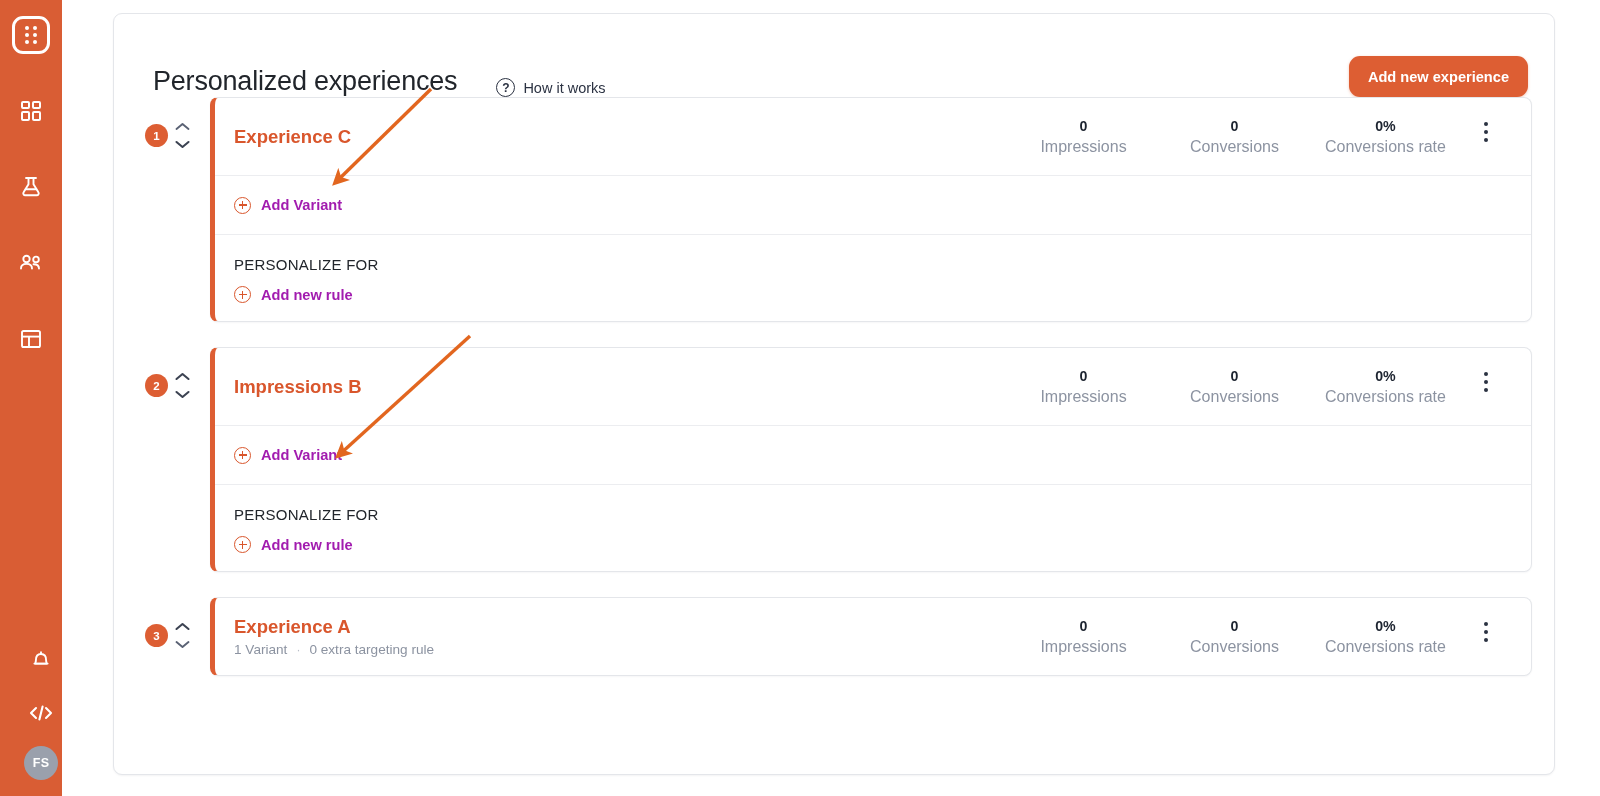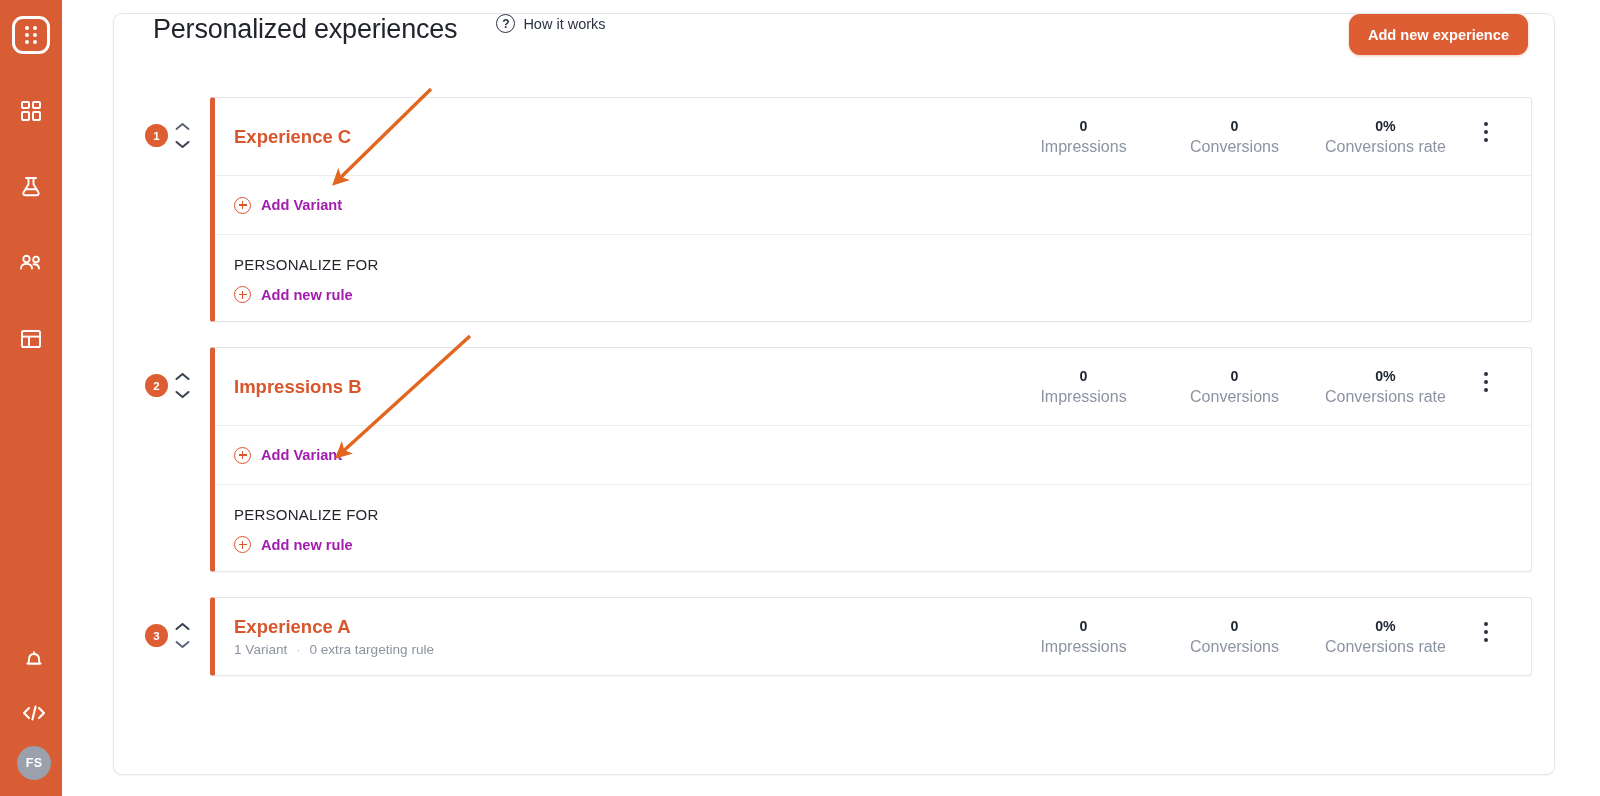--- a/index.html
+++ b/index.html
@@ -39,21 +39,21 @@
   .side-item {
     width: 62px; height: 42px;
     display: flex; align-items: center; justify-content: center;
     color: #fff;
   }
   .side-item svg { display: block; }
   .sp-1 { margin-top: 36px; }
   .sp-2 { margin-top: 34px; }
   .sp-3 { margin-top: 34px; }
   .sp-4 { margin-top: 34px; }
-  .side-bottom { position: absolute; left: 3px; bottom: 10px; width: 62px; display: flex; flex-direction: column; align-items: center; }
+  .side-bottom { position: absolute; left: 10px; bottom: 10px; width: 62px; display: flex; flex-direction: column; align-items: center; }
   .side-bottom .side-item { margin-bottom: 12px; }
   .avatar {
     width: 34px; height: 34px; border-radius: 50%;
     background: #9aa0ac; color: #fff;
     display: flex; align-items: center; justify-content: center;
     font-size: 12.5px; font-weight: bold; letter-spacing: .3px;
     margin-bottom: 6px;
   }
 
   
@@ -72,21 +72,21 @@
     border-radius: 9px;
     box-shadow: 0 1px 2px rgba(16,24,40,.05);
     padding: 0 22px;
     overflow: hidden;
   }
 
   
   .page-header {
     height: 83px;
     display: flex;
-    align-items: flex-start;
+    align-items: flex-end;
     padding: 0 4px 0 17px;
   }
   .page-title {
     font-size: 27px;
     color: #21252b;
     font-weight: 400;
     letter-spacing: -0.2px;
   }
   .how-it-works {
     display: flex; align-items: center; gap: 8px;
@@ -140,21 +140,21 @@
   .rank-arrows {
     display: flex; flex-direction: column; align-items: center; gap: 9px;
     color: #5a6274;
   }
   .rank-arrows span { display: block; line-height: 0; cursor: pointer; }
 
   .exp-card {
     flex: 1;
     border: 1px solid #e4e6ea;
     border-left: 5px solid #dd5e33;
-    border-radius: 3px;
+    border-radius: 8px;
     background: #fff;
     box-shadow: 0 1px 2px rgba(16,24,40,.04);
     overflow: hidden;
   }
   .exp-head {
     height: 77px;
     display: flex;
     align-items: center;
     padding: 0 20px 0 19px;
   }

